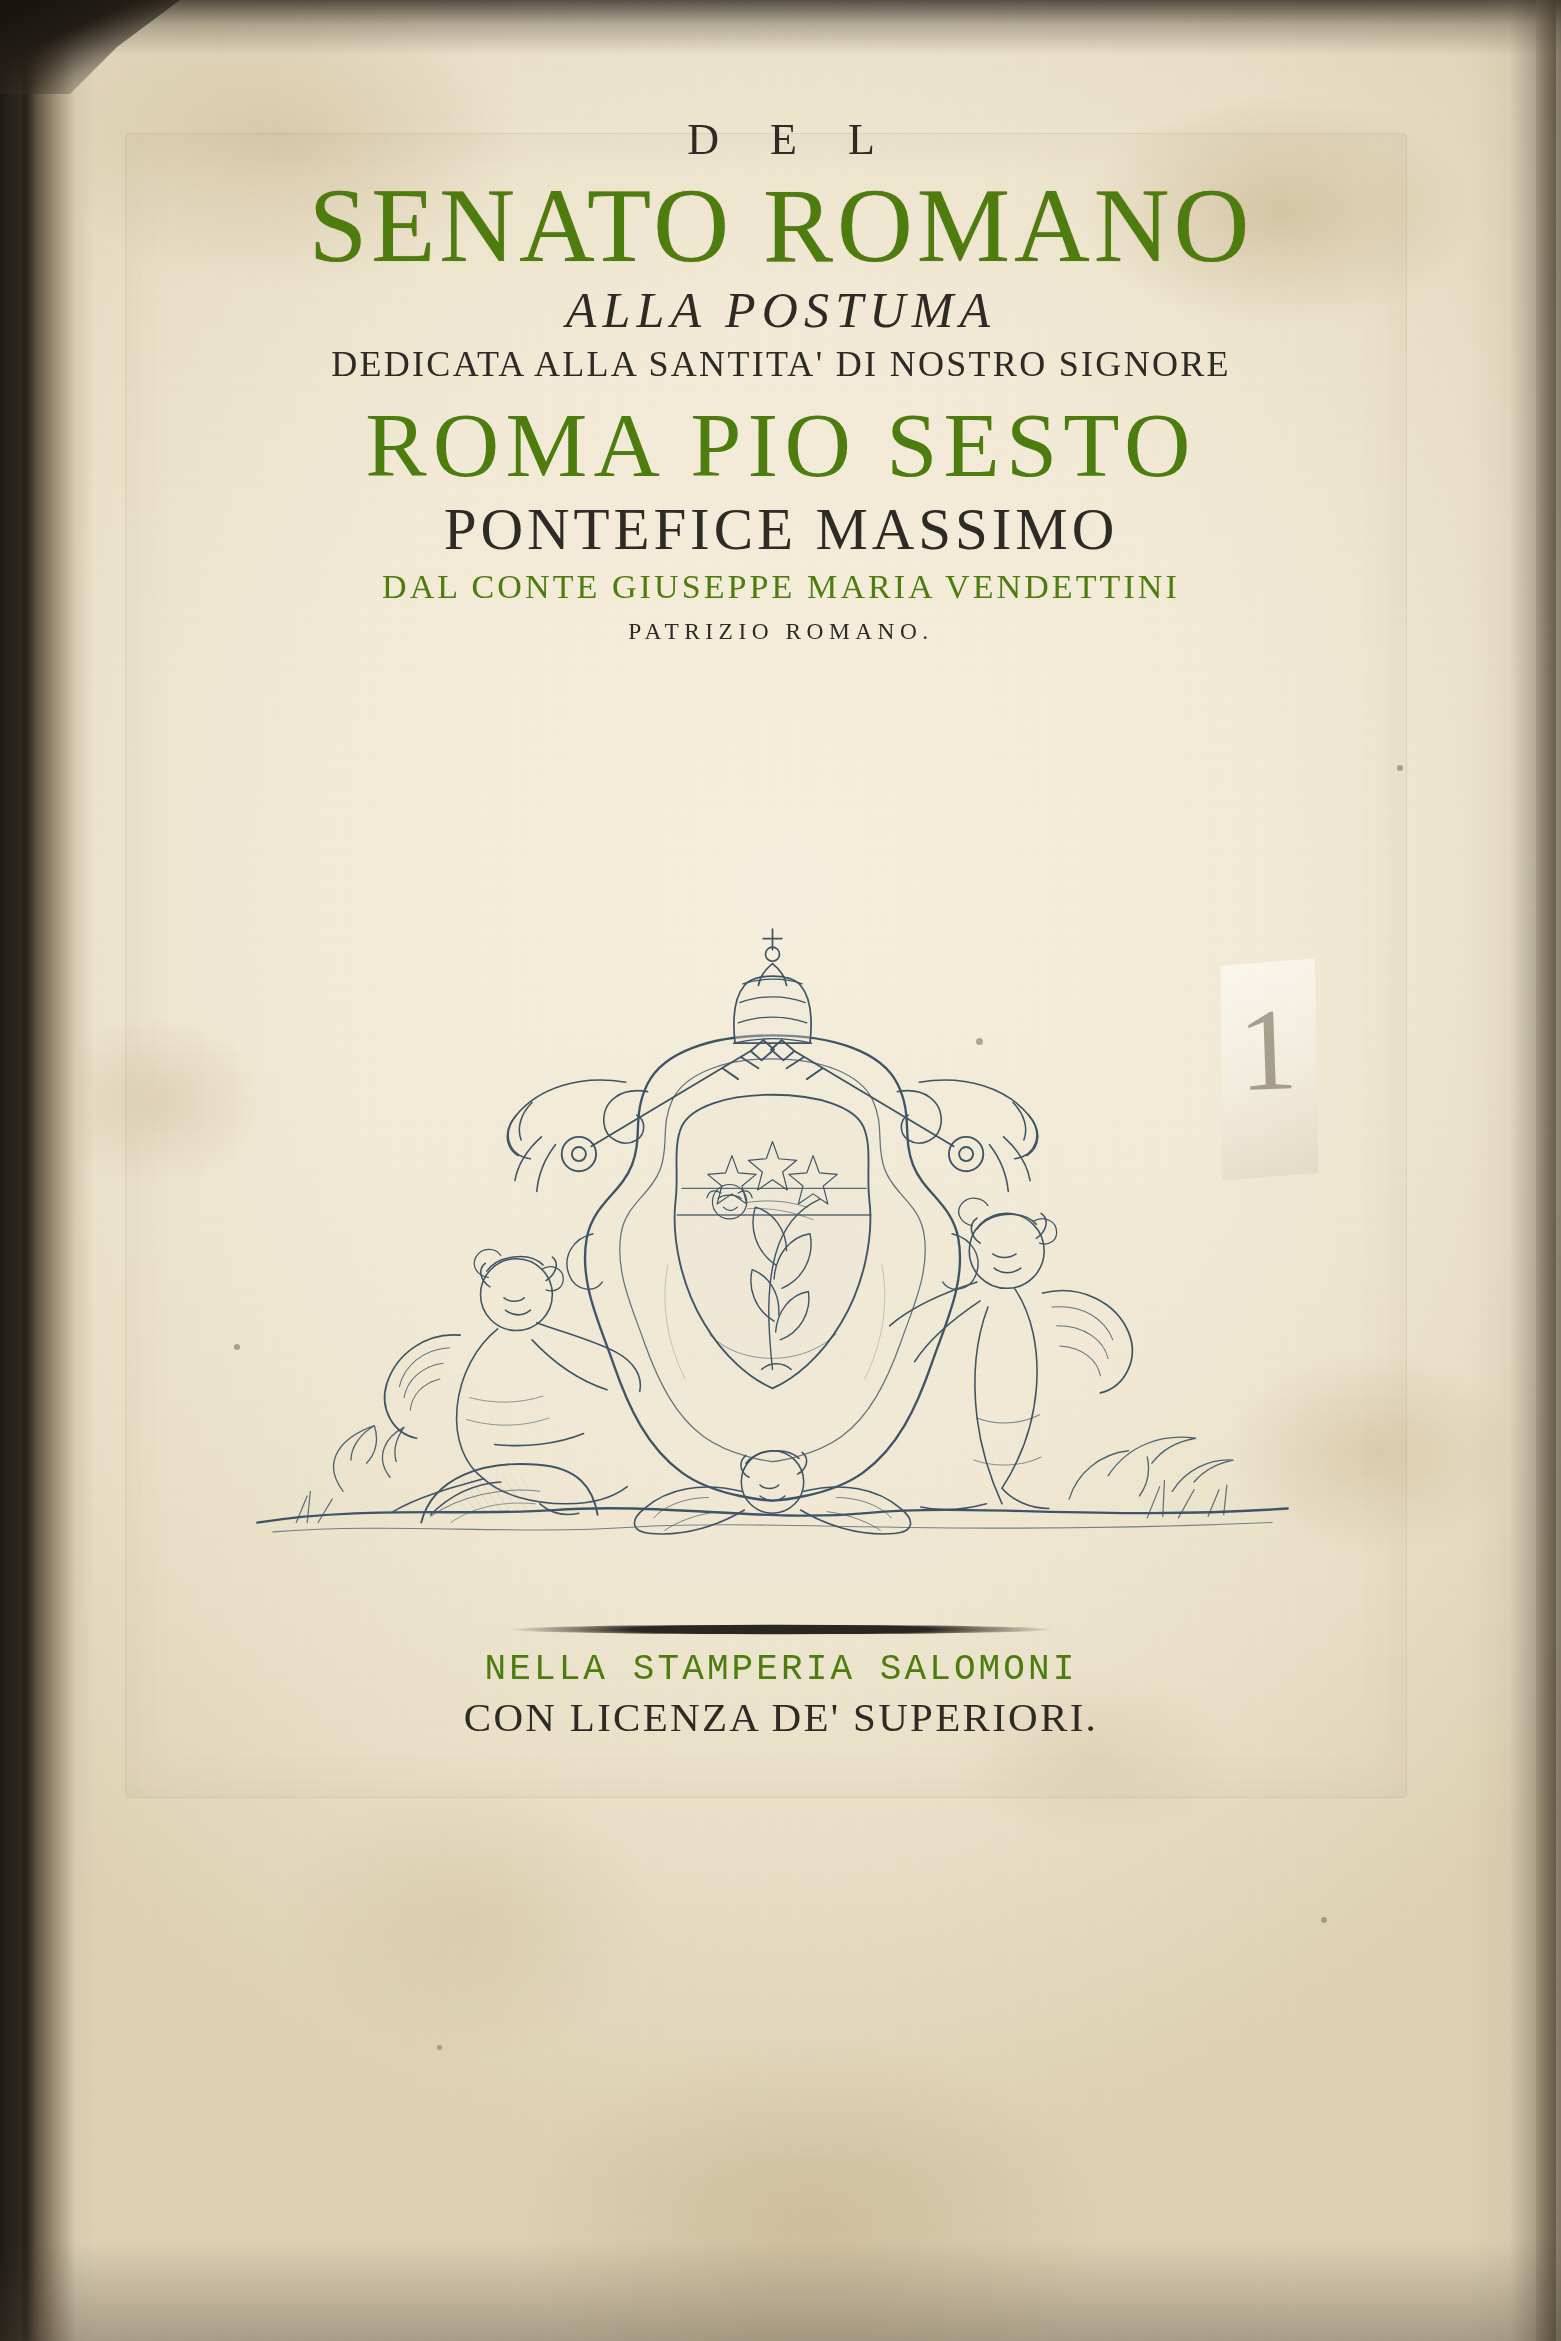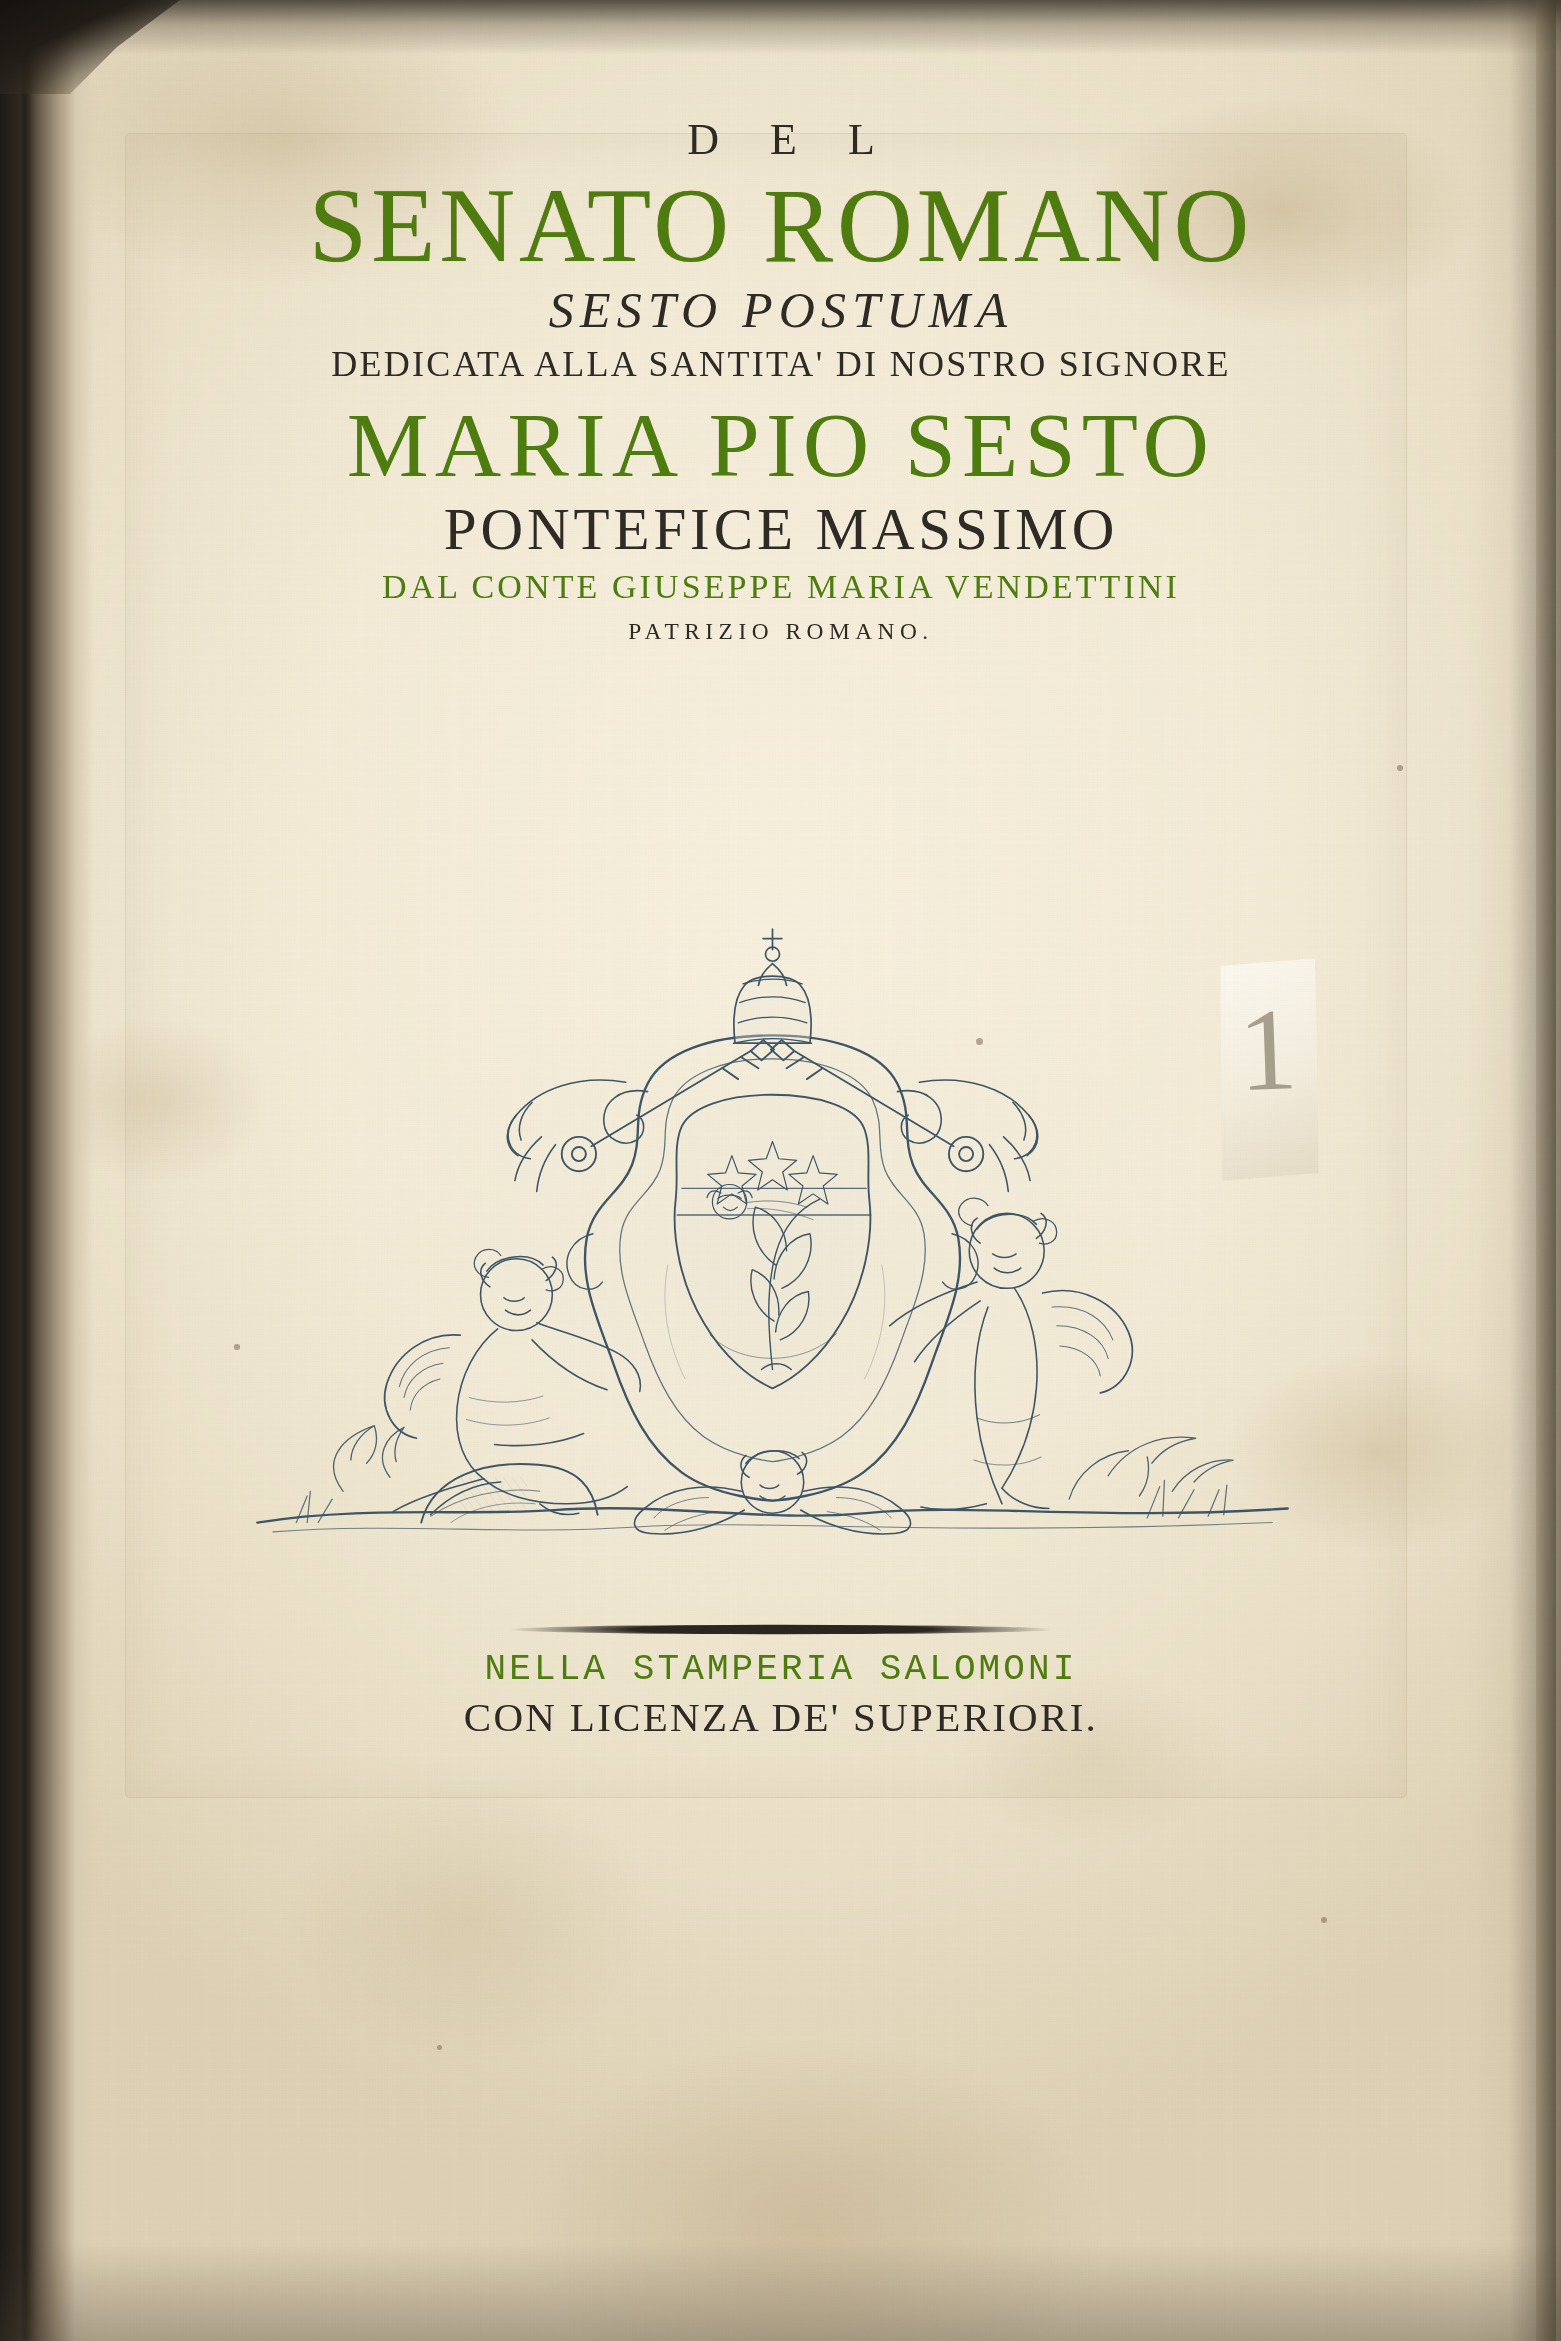--- a/index.html
+++ b/index.html
@@ -258,23 +258,23 @@
 
 <div id="page">
 
   <div class="paper-base"></div>
   <div class="paper-stains"></div>
   <div class="platemark"></div>
 
   <div class="titleblock">
     <span class="line l-del black">D E L</span>
     <span class="line l-senato red">SENATO ROMANO</span>
-    <span class="line l-opera black">SESTO POSTUMA</span>
+    <span class="line l-opera black">ALLA POSTUMA</span>
     <span class="line l-dedicata black">DEDICATA ALLA SANTITA' DI NOSTRO SIGNORE</span>
-    <span class="line l-papa red">MARIA PIO SESTO</span>
+    <span class="line l-papa red">ROMA PIO SESTO</span>
     <span class="line l-pontefice black">PONTEFICE MASSIMO</span>
     <span class="line l-dal red">DAL CONTE GIUSEPPE MARIA VENDETTINI</span>
     <span class="line l-patrizio black">PATRIZIO ROMANO.</span>
   </div>
 
   <div class="vignette">
     <div class="plate"></div>
     <svg viewBox="0 0 1400 880" preserveAspectRatio="xMidYMid meet">
       <defs>
         <linearGradient id="ink" x1="0" y1="0" x2="0" y2="1">

